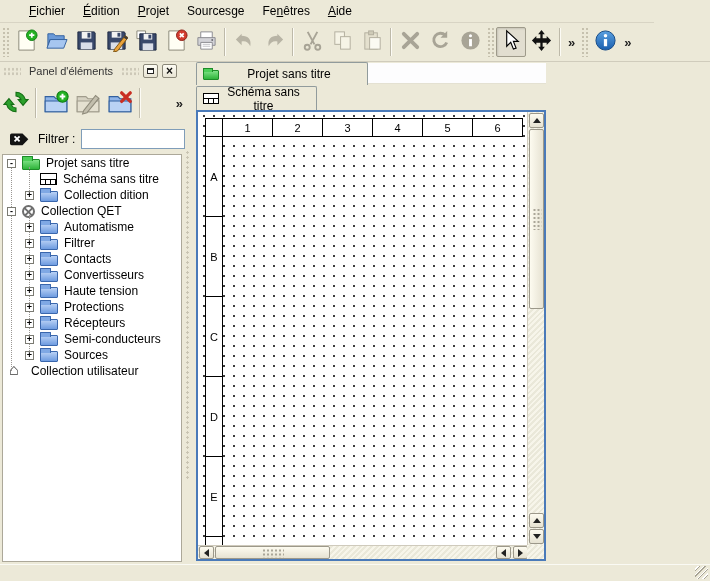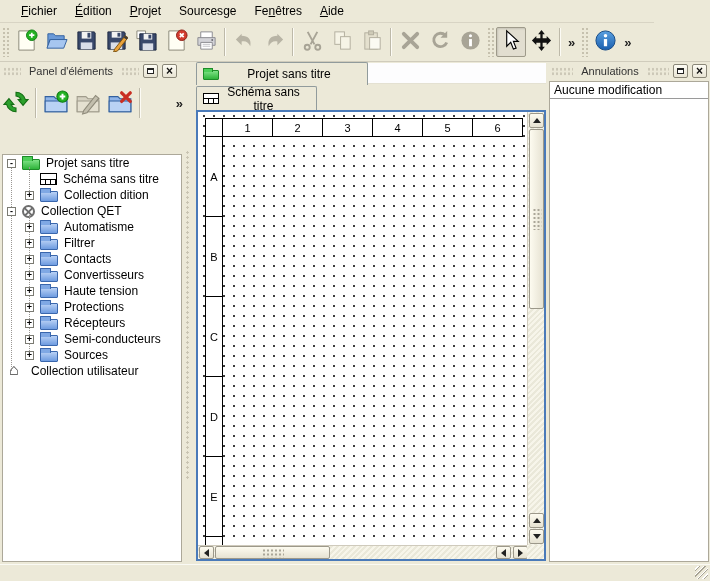--- a/index.html
+++ b/index.html
@@ -1,21 +1,21 @@
 <!DOCTYPE html>
 <html><head>
 <meta charset="utf-8">
 <style>
   * { box-sizing: border-box; margin: 0; padding: 0; }
   html,body { width:710px; height:581px; overflow:hidden; }
   body { font-family:"Liberation Sans", sans-serif; font-size:12px; color:#000; background:#ece9d8; position:relative; }
   .abs { position:absolute; }
 
   
-  .menubar { left:0; top:0; width:654px; height:23px; background:#ece9d8; border-bottom:1px solid #d8d4c4; display:flex; align-items:center; padding-left:12px; }
+  .menubar { left:0; top:0; width:654px; height:23px; background:#ece9d8; border-bottom:1px solid #d8d4c4; display:flex; align-items:center; padding-left:20px; }
   .menu-item { padding:3px 9px; cursor:default; }
   .menu-item u { text-decoration:underline; }
 
   
   .toolbar { left:0; top:23px; width:710px; height:39px; background:#ece9d8; border-bottom:1px solid #d0ccbc; display:flex; align-items:center; }
   .tb-handle { width:7px; height:30px; margin:0 2px; background:radial-gradient(circle, #c6c1ae 1px, transparent 1.4px) 0 0/4px 4px; }
   .tb-sep { width:2px; height:28px; margin:0 3px; border-left:1px solid #bdb9a9; border-right:1px solid #fcfbf5; }
   .tb-btn { width:30px; height:30px; display:flex; align-items:center; justify-content:center; border:1px solid transparent; border-radius:2px; }
   .tb-btn.pressed { border:1px solid #9e9a8a; background:#e2ded0; box-shadow:inset 1px 1px 2px rgba(0,0,0,.12); }
   .tb-btn svg { width:23px; height:23px; }
@@ -388,20 +388,30 @@
               <path d="M2 7h8l2 2h10v12H2z" fill="#8fb4e8" stroke="#33619f"></path>
               <path d="M2 11h20v10H2z" fill="#b9d2f4" stroke="#33619f"></path>
               <path d="M13.5 3.5l8 8M21.5 3.5l-8 8" stroke="#c92f23" stroke-width="3" stroke-linecap="round"></path>
             </svg>
       </span>
         </div>
       <div class="pt-sep"></div>
       <span class="chevron pt-chevron">»</span>
     </div>
 
+    <div class="filter-row">
+      <span class="filter-icon">
+        <svg viewBox="0 0 24 20">
+            <path d="M2 3h13l7 7-7 7H2a2 2 0 0 1-2-2V5a2 2 0 0 1 2-2z" fill="#141414"></path>
+            <path d="M5.5 6.5l6 6m0-6l-6 6" stroke="#fff" stroke-width="2.2"></path>
+          </svg>
+      </span>
+      <span class="filter-label">Filtrer :</span>
+      <input class="filter-input" type="text" value="" style="">
+    </div>
 
     <div class="tree">
       <div class="guide" style="left:8px; top:8px; height:208px;"></div>
       <div class="guide" style="left:26px; top:12px; height:28px;"></div>
       <div class="guide" style="left:26px; top:60px; height:140px;"></div>
     <div class="tree-row i0">
           <span class="expander">-</span>
           <span class="ticon project-folder-icon"></span>
           <span class="tlabel">Projet sans titre</span>
         </div>
@@ -540,31 +550,17 @@
           </div>
         <div class="sb-btn" style="right:1px;">
             <div class="tri-right"></div>
           </div>
       </div>
 
       <div class="sb-corner sb-track"></div>
     </div>
   </div>
 
-  <div class="abs right-dock">
-    <div class="dock-header">
-      <div class="dock-tex"></div>
-      <span class="dock-title">Annulations</span>
-      <div class="dock-tex"></div>
-      <div class="dock-btn">
-          <span class="float-glyph"></span>
-        </div>
-      <div class="dock-btn close-glyph"></div>
-    </div>
-    <div class="undo-list">
-        <div class="undo-item">Aucune modification</div>
-      </div>
-  </div>
 </div>
 
 <div class="abs statusbar">
   <div class="resize-grip"></div>
 </div>
 
 </body></html>

